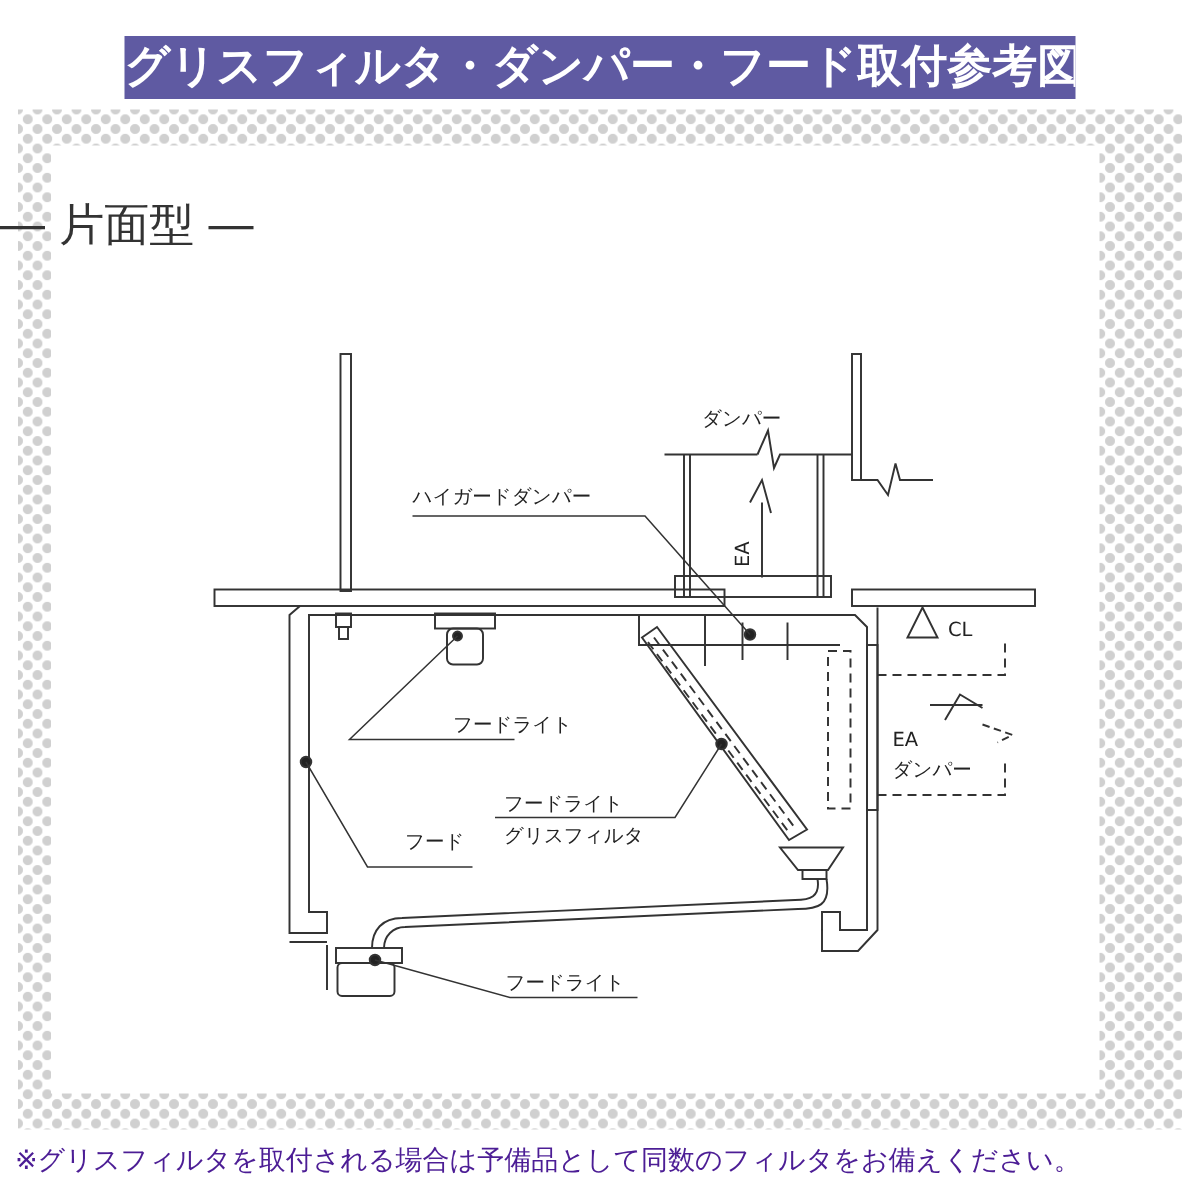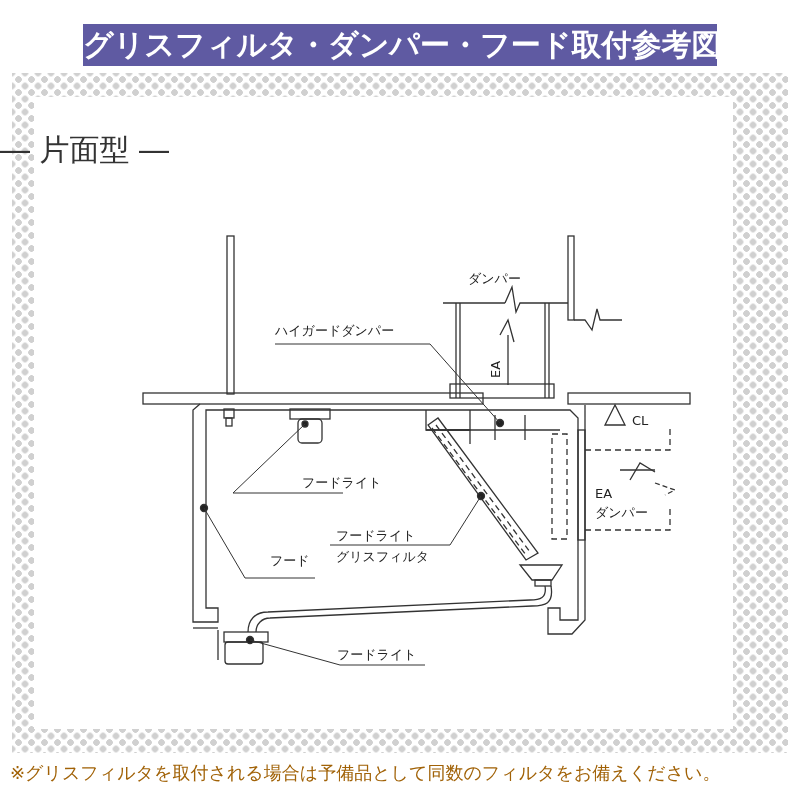--- a/index.html
+++ b/index.html
@@ -11,21 +11,21 @@
   .dots-frame { position:absolute; left:12px; top:73px; width:776px; height:680px;
                background-color:#ffffff;
                background-image: radial-gradient(circle, #d0d0d0 3px, transparent 3.6px),
                                  radial-gradient(circle, #d0d0d0 3px, transparent 3.6px);
                background-size: 13px 13px; background-position: 0 0, 6.5px 6.5px; }
   .inner { position:absolute; left:34px; top:97px; width:699px; height:632px; background:#ffffff; }
   .diagram-title { position:absolute; left:0; width:800px; top:130px; 
                    font-size:30px; color:#333333; white-space:nowrap; }
   svg.diagram { position:absolute; left:0; top:0; }
   .lbl { position:absolute; font-size:13px; color:#222; white-space:nowrap; }
-  .note { position:absolute; left:10px; top:761px; font-size:18px; color:#a16207; white-space:nowrap; }
+  .note { position:absolute; left:10px; top:761px; font-size:18px; color:#4c1d95; white-space:nowrap; }
 </style>
 </head>
 <body>
 
 <div class="title-bar">グリスフィルタ・ダンパー・フード取付参考図</div>
 
 <div class="dots-frame"></div>
 <div class="inner"></div>
 
 <div class="diagram-title">― 片面型 ―</div>

